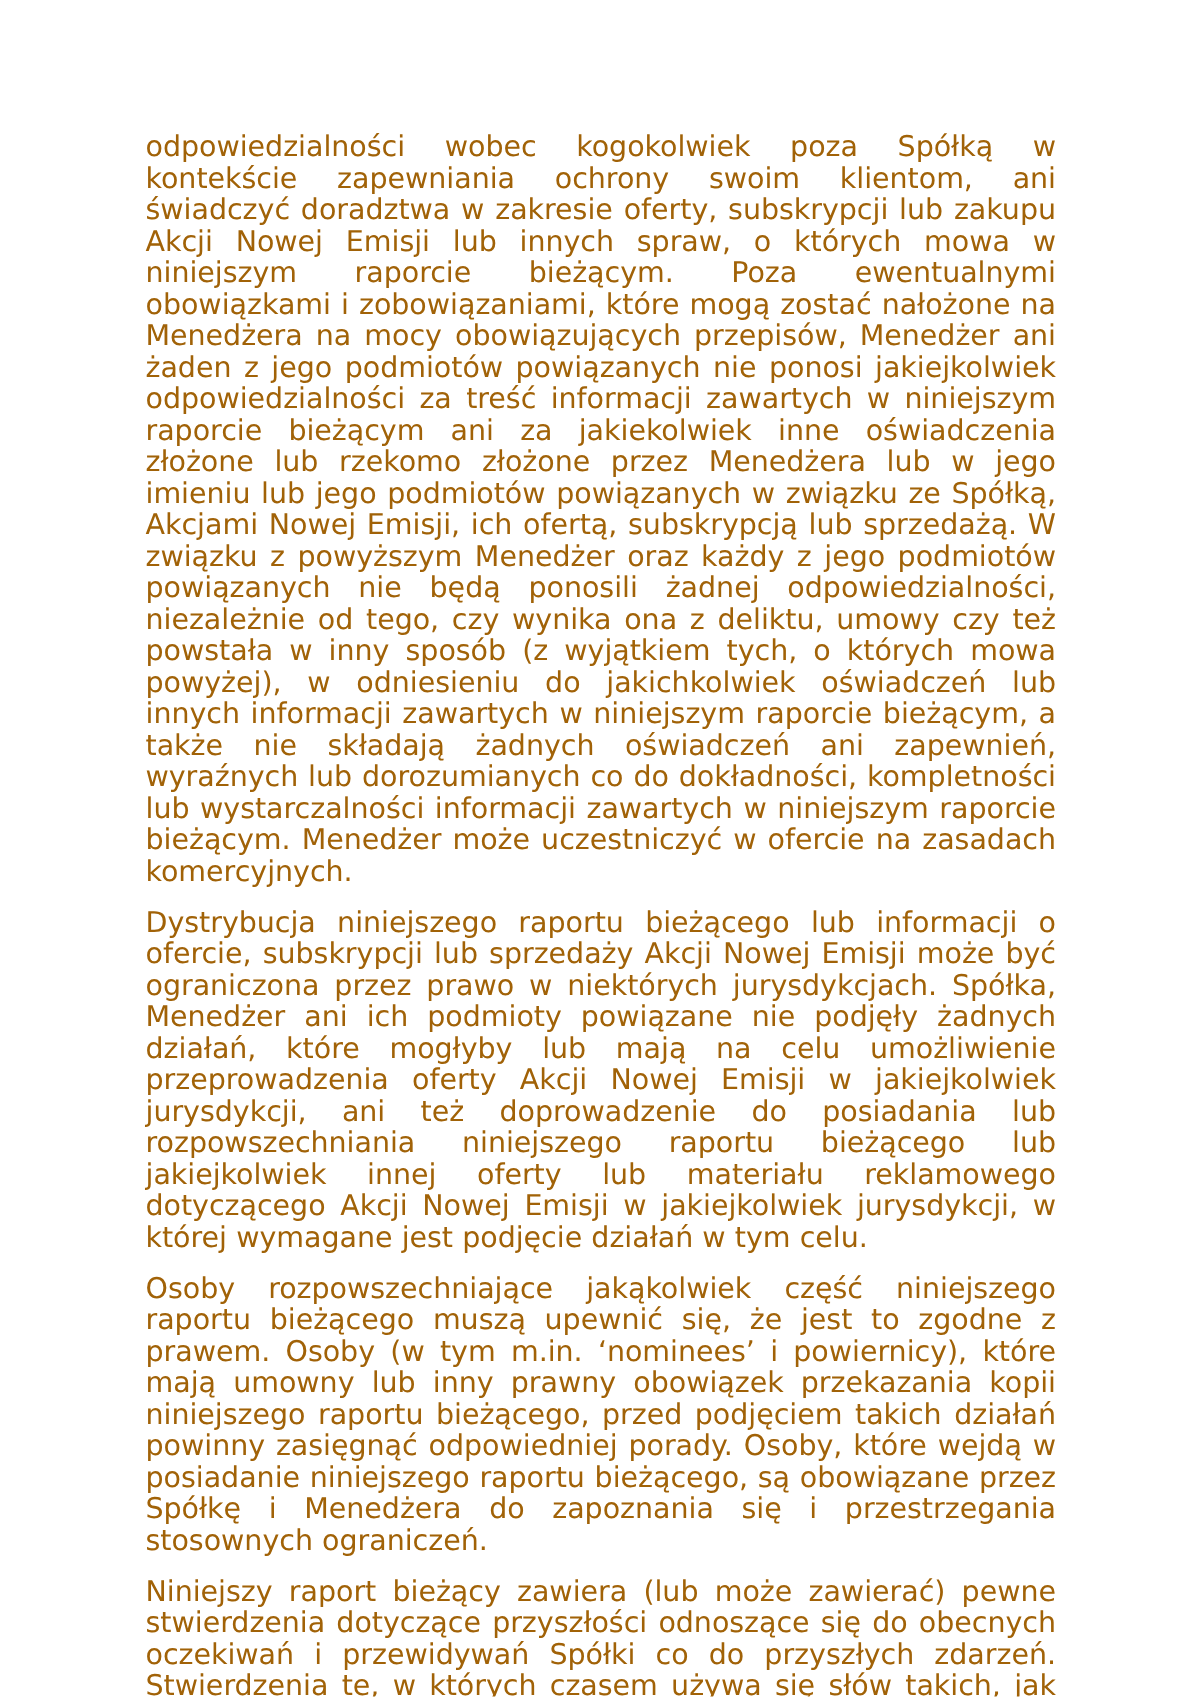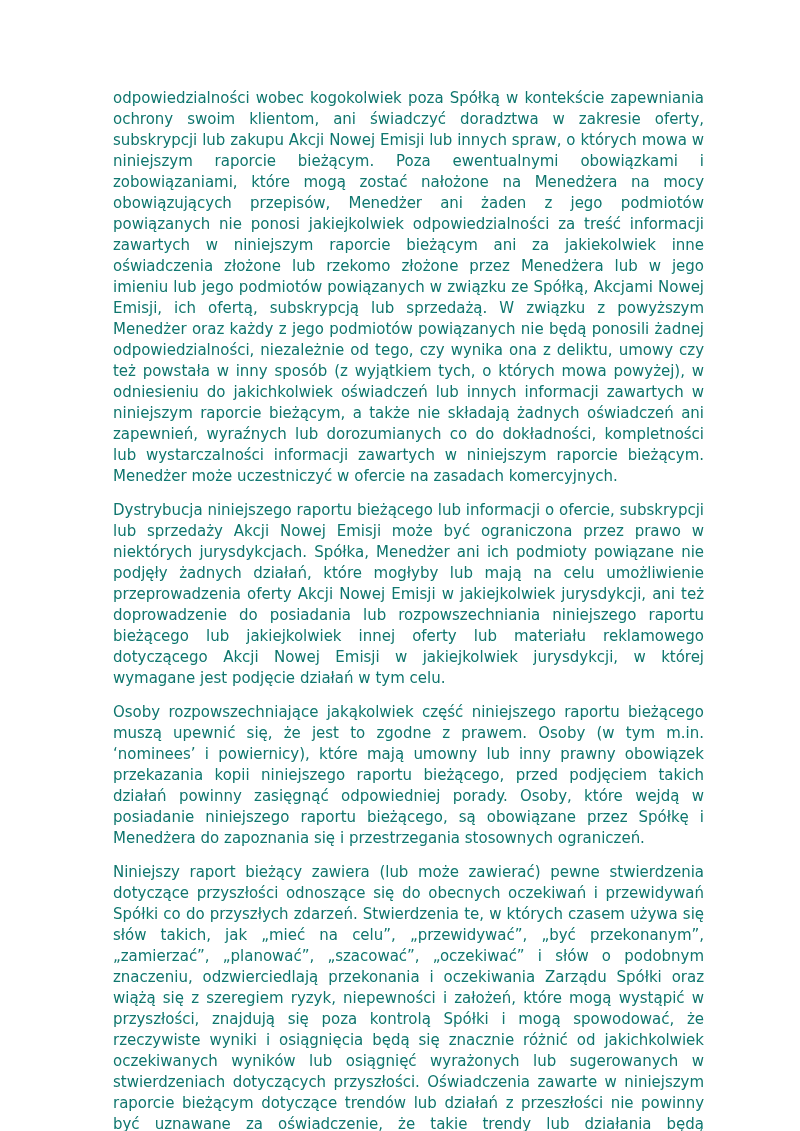--- a/index.html
+++ b/index.html
@@ -21,27 +21,27 @@
     background: #ffffff;
     box-sizing: border-box;
   }
   .text-block {
     position: absolute;
     left: 97px;
     top: 88px;
     width: 607px;
   }
   p.para {
-    margin: 0 0 13px 16px;
+    margin: 0 0 13px 0;
     padding: 0;
-    font-size: 15px;
+    font-size: 19px;
     line-height: 21.0px;
     text-align: justify;
     text-justify: inter-word;
-    color: #0f766e;
+    color: #a16207;
     letter-spacing: -0.02px;
     word-spacing: 0.1px;
     -webkit-font-smoothing: antialiased;
   }
   p.para:last-child {
     margin-bottom: 0;
   }
 </style>
 </head>
 <body>

